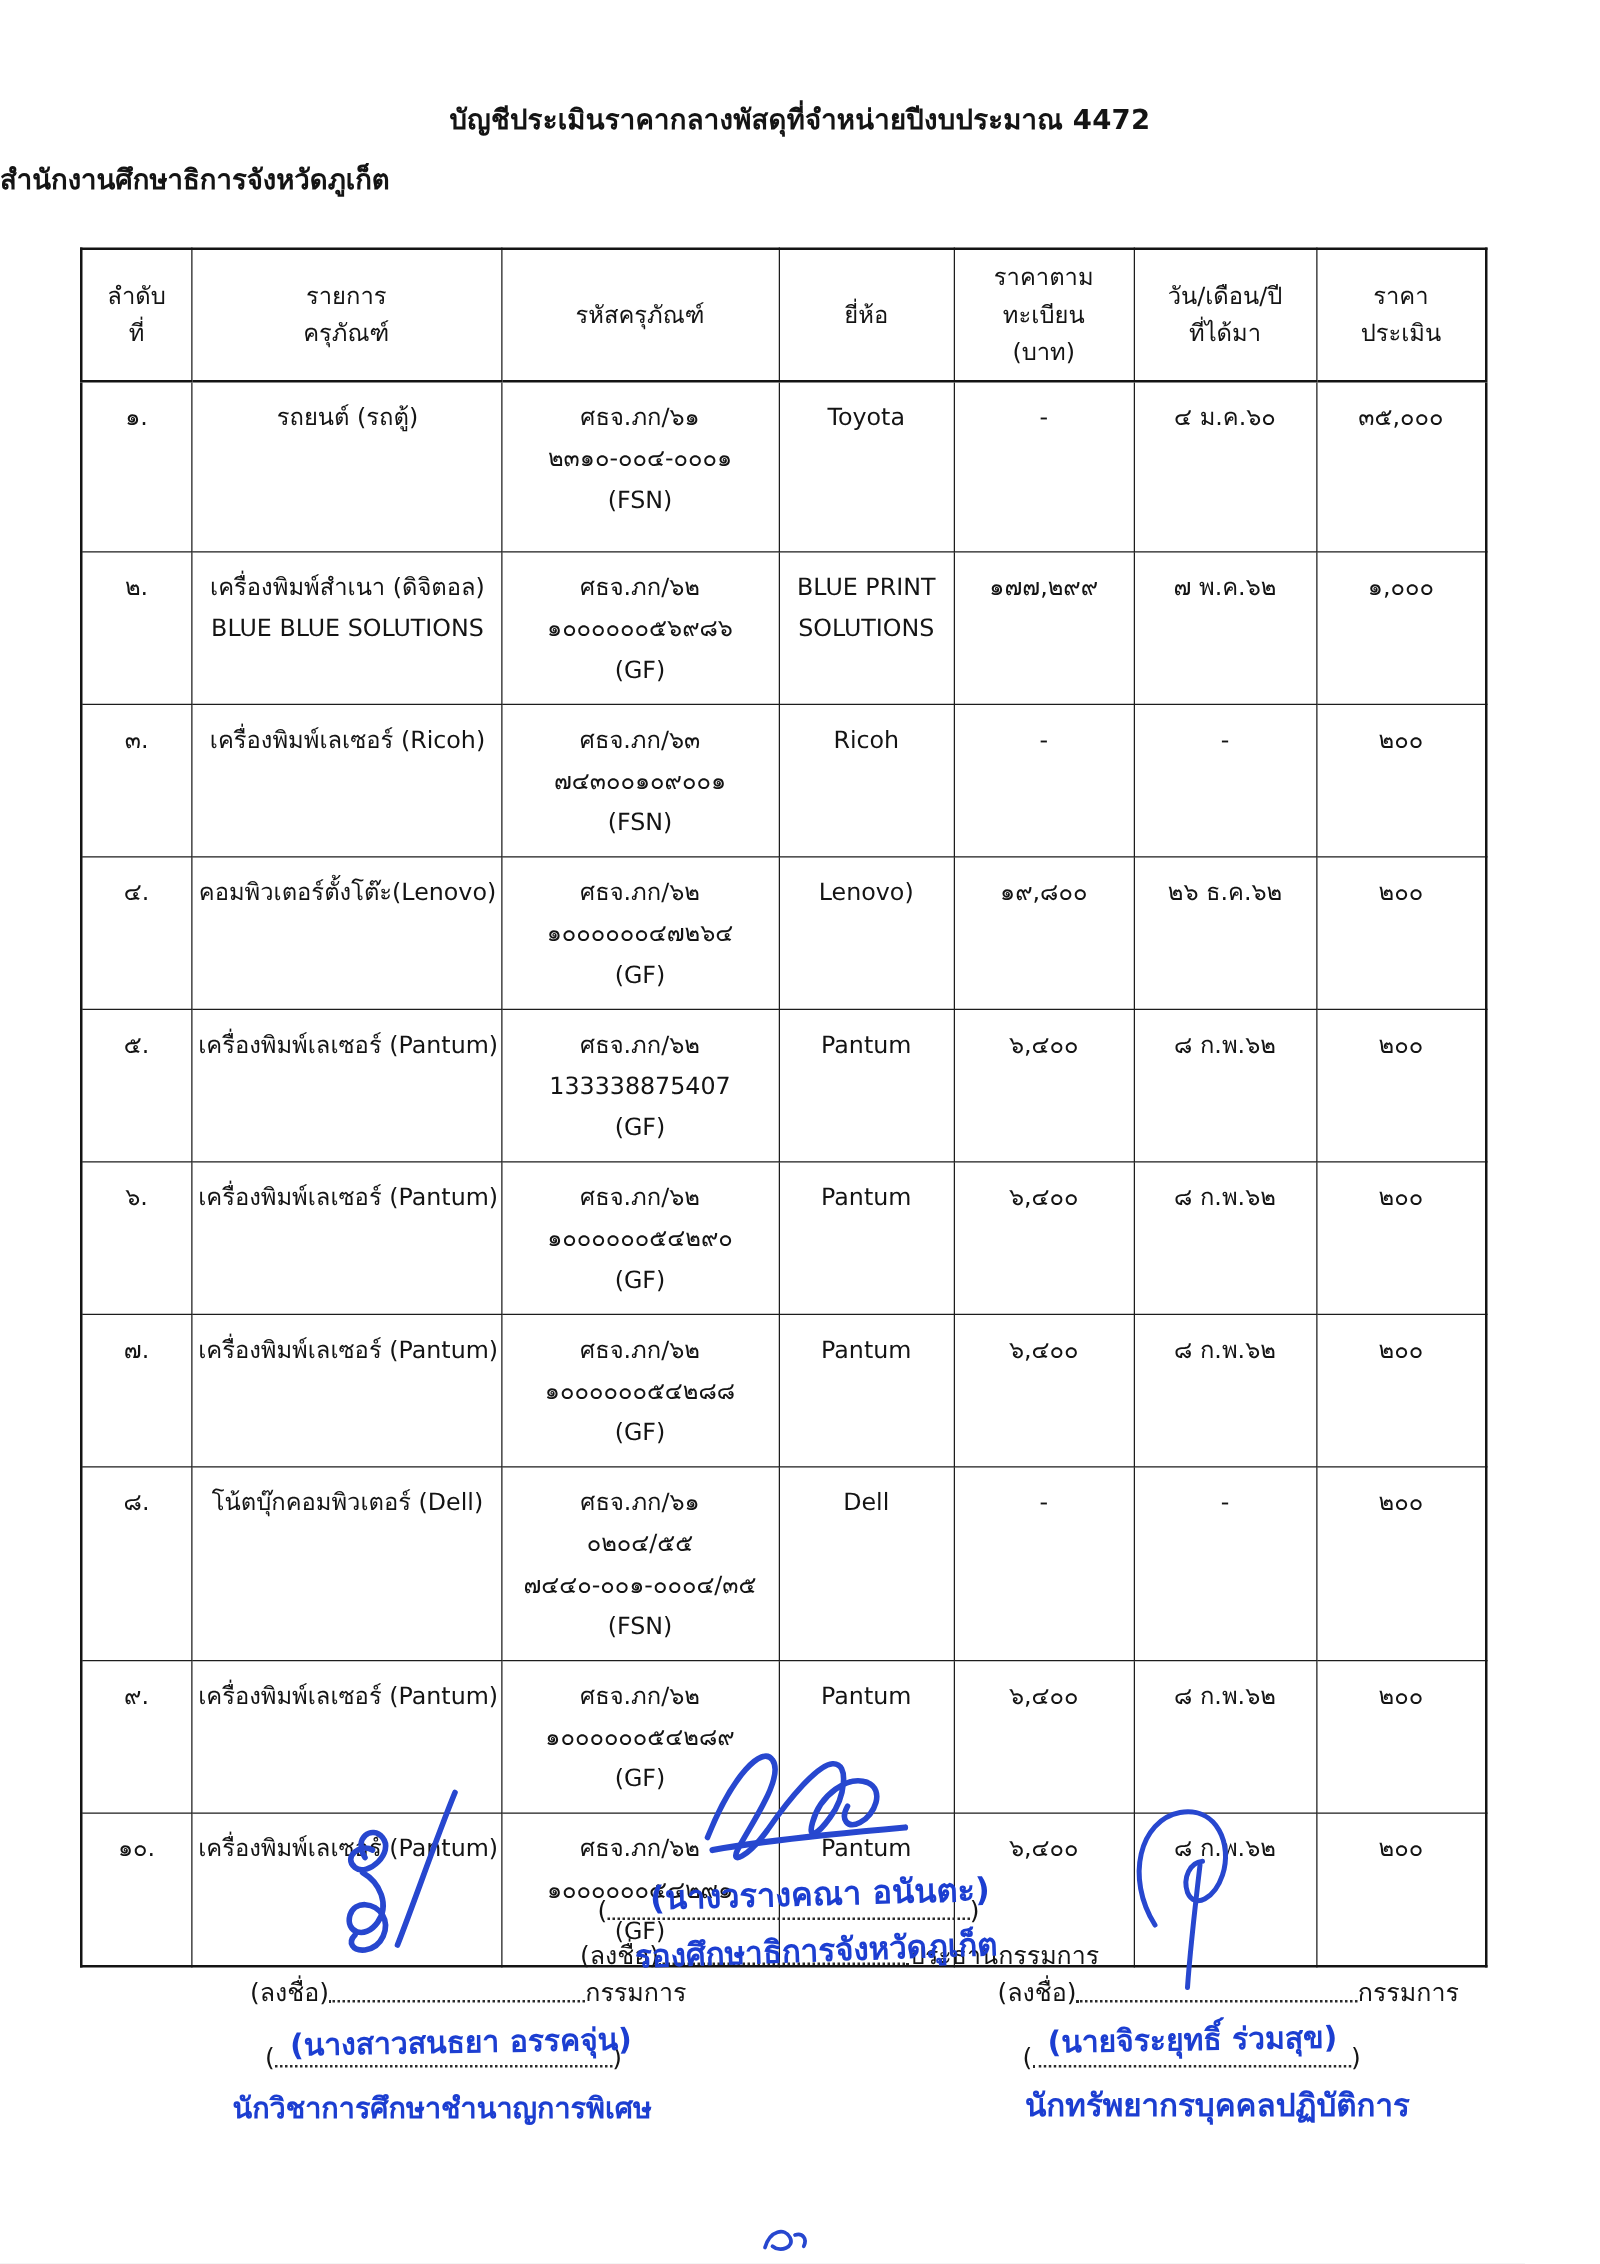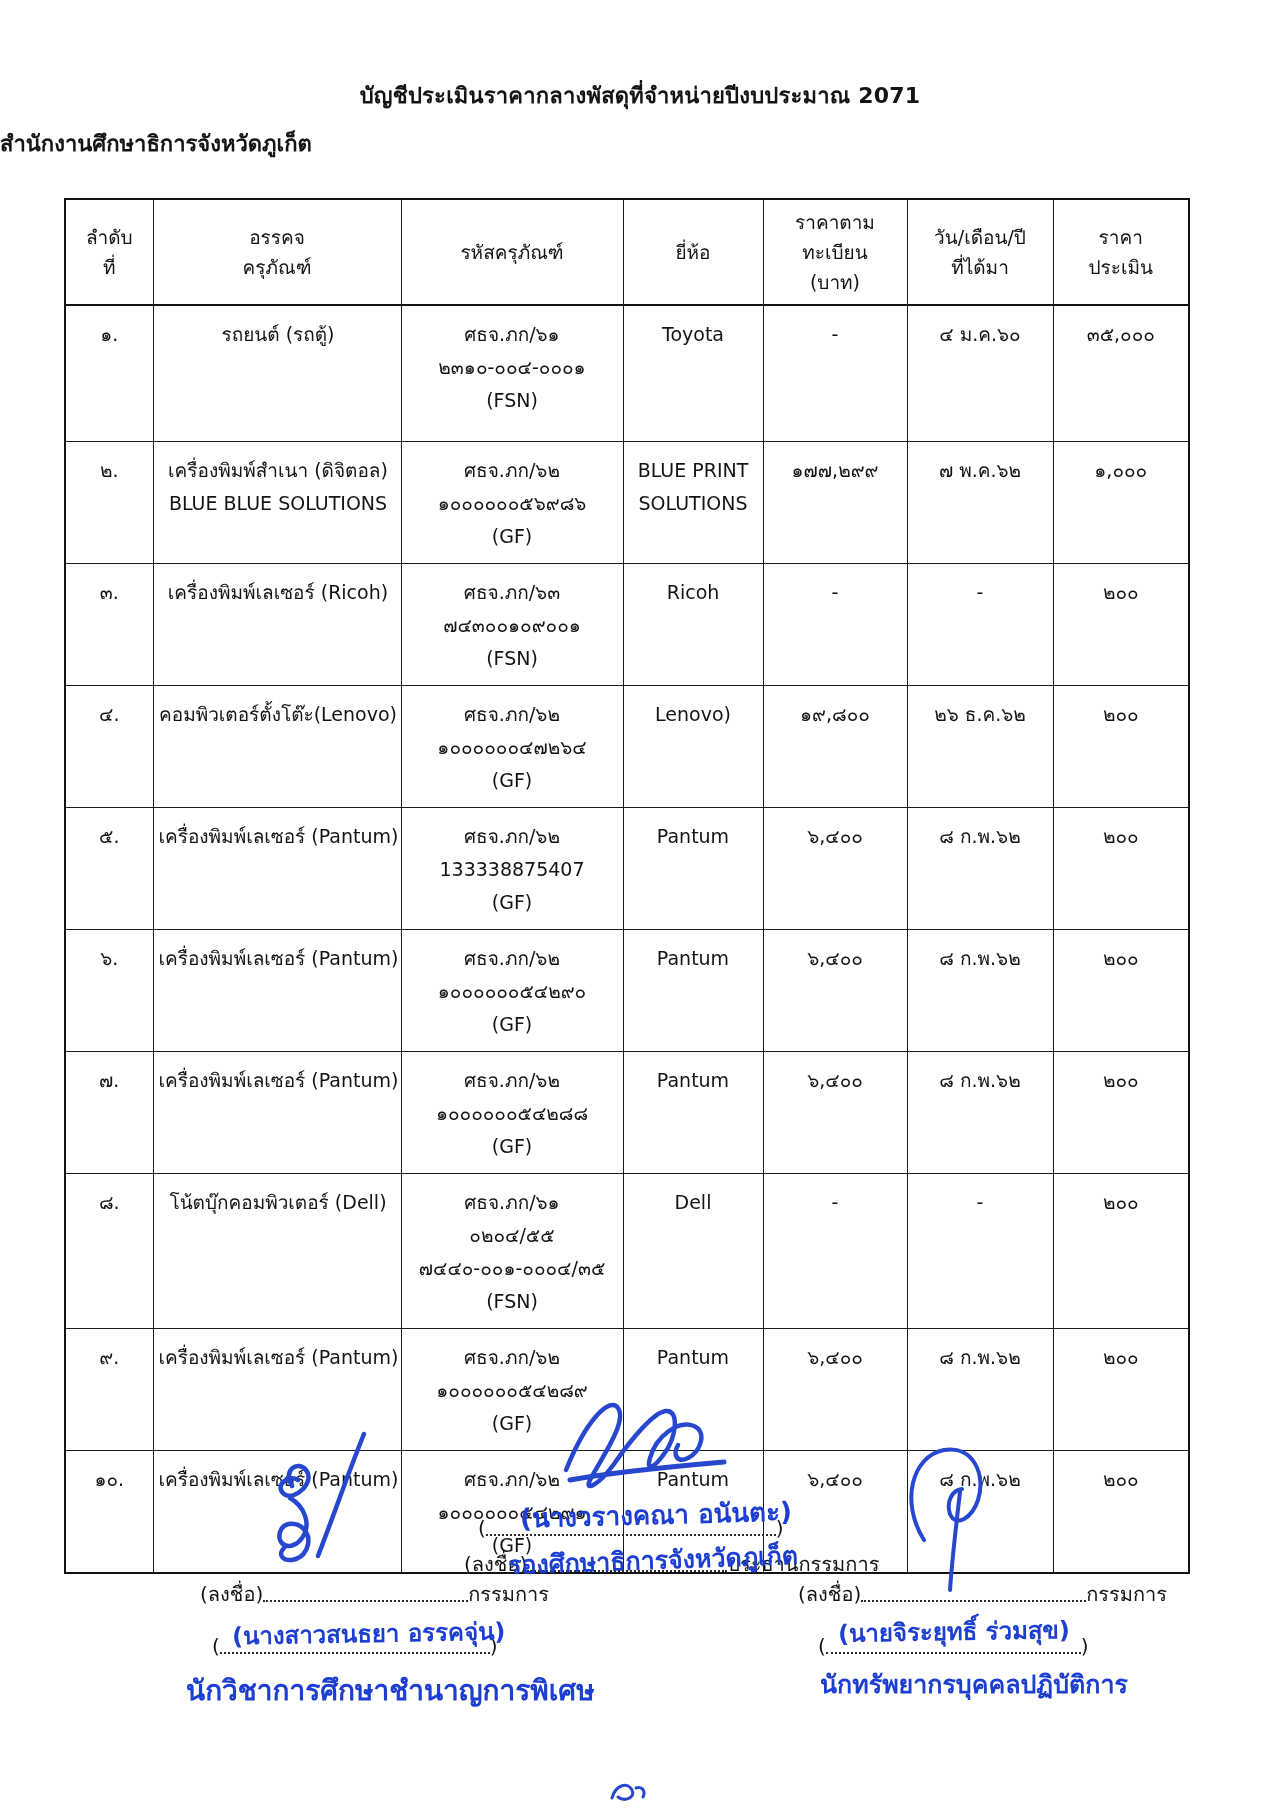--- a/index.html
+++ b/index.html
@@ -47,41 +47,41 @@
     color:var(--stamp-blue,#1c3ed1);
   }
   .sig-svg { position:absolute; }
   .sig-svg path { stroke:var(--signature-blue,#2747cf); fill:none; stroke-linecap:round; stroke-linejoin:round; }
 </style>
 </head>
 <body>
 
 <div class="page">
 
-  <div class="doc-title">บัญชีประเมินราคากลางพัสดุที่จำหน่ายปีงบประมาณ 2071</div>
+  <div class="doc-title">บัญชีประเมินราคากลางพัสดุที่จำหน่ายปีงบประมาณ 4472</div>
   <div class="doc-subtitle">สำนักงานศึกษาธิการจังหวัดภูเก็ต</div>
 
   <table class="assets">
     <colgroup>
       <col style="width:88px">
         <col style="width:248px">
         <col style="width:222px">
       <col style="width:140px">
         <col style="width:144px">
         <col style="width:146px">
       <col style="width:136px">
     </colgroup>
     <thead>
       <tr>
         <th>
           <div>ลำดับ</div>
           <div>ที่</div>
         </th>
         <th>
-          <div>อรรคจ</div>
+          <div>รายการ</div>
           <div>ครุภัณฑ์</div>
         </th>
         <th>
           <div>รหัสครุภัณฑ์</div>
         </th>
         <th>
           <div>ยี่ห้อ</div>
         </th>
         <th>
           <div>ราคาตาม</div>
@@ -292,21 +292,21 @@
     <path stroke-width="4.5" d="M112,6 C98,40 80,92 66,128"></path>
     <path stroke-width="4.5" d="M40,58 C30,42 46,32 54,42 C64,54 42,74 32,66 C22,58 36,46 46,52 M38,70 C52,78 60,96 50,110 C40,124 24,118 28,104 C32,92 48,94 54,104 C60,114 54,130 40,132 C30,133 26,126 32,120"></path>
   </svg>
   <div class="sigline" style="left:200px; top:1578px;">
     <span>(ลงชื่อ)</span><span class="dots" style="width:205px;"></span><span>กรรมการ</span>
   </div>
   <div class="sigline" style="left:212px; top:1634px;">
     <span class="paren">(</span><span class="dots" style="width:270px;"></span><span class="paren">)</span>
   </div>
   <div class="stamp" style="left:232px; top:1614px; font-size:24px; transform:rotate(-1deg);">(นางสาวสนธยา อรรคจุ่น)</div>
-  <div class="stamp" style="left:186px; top:1668px; font-size:28px;">นักวิชาการศึกษาชำนาญการพิเศษ</div>
+  <div class="stamp" style="left:186px; top:1668px; font-size:23px;">นักวิชาการศึกษาชำนาญการพิเศษ</div>
 
   <svg class="sig-svg" style="left:890px; top:1440px;" width="120" height="165" viewBox="0 0 120 165">
     <path stroke-width="4" d="M34,100 C10,62 22,16 54,10 C84,5 96,36 88,60 C82,78 66,88 60,74 C56,62 62,50 72,49"></path>
     <path stroke-width="4" d="M70,52 C66,86 62,120 60,150"></path>
   </svg>
   <div class="sigline" style="left:798px; top:1578px;">
     <span>(ลงชื่อ)</span><span class="dots" style="width:225px;"></span><span>กรรมการ</span>
   </div>
   <div class="sigline" style="left:818px; top:1634px;">
     <span class="paren">(</span><span class="dots" style="width:255px;"></span><span class="paren">)</span>

